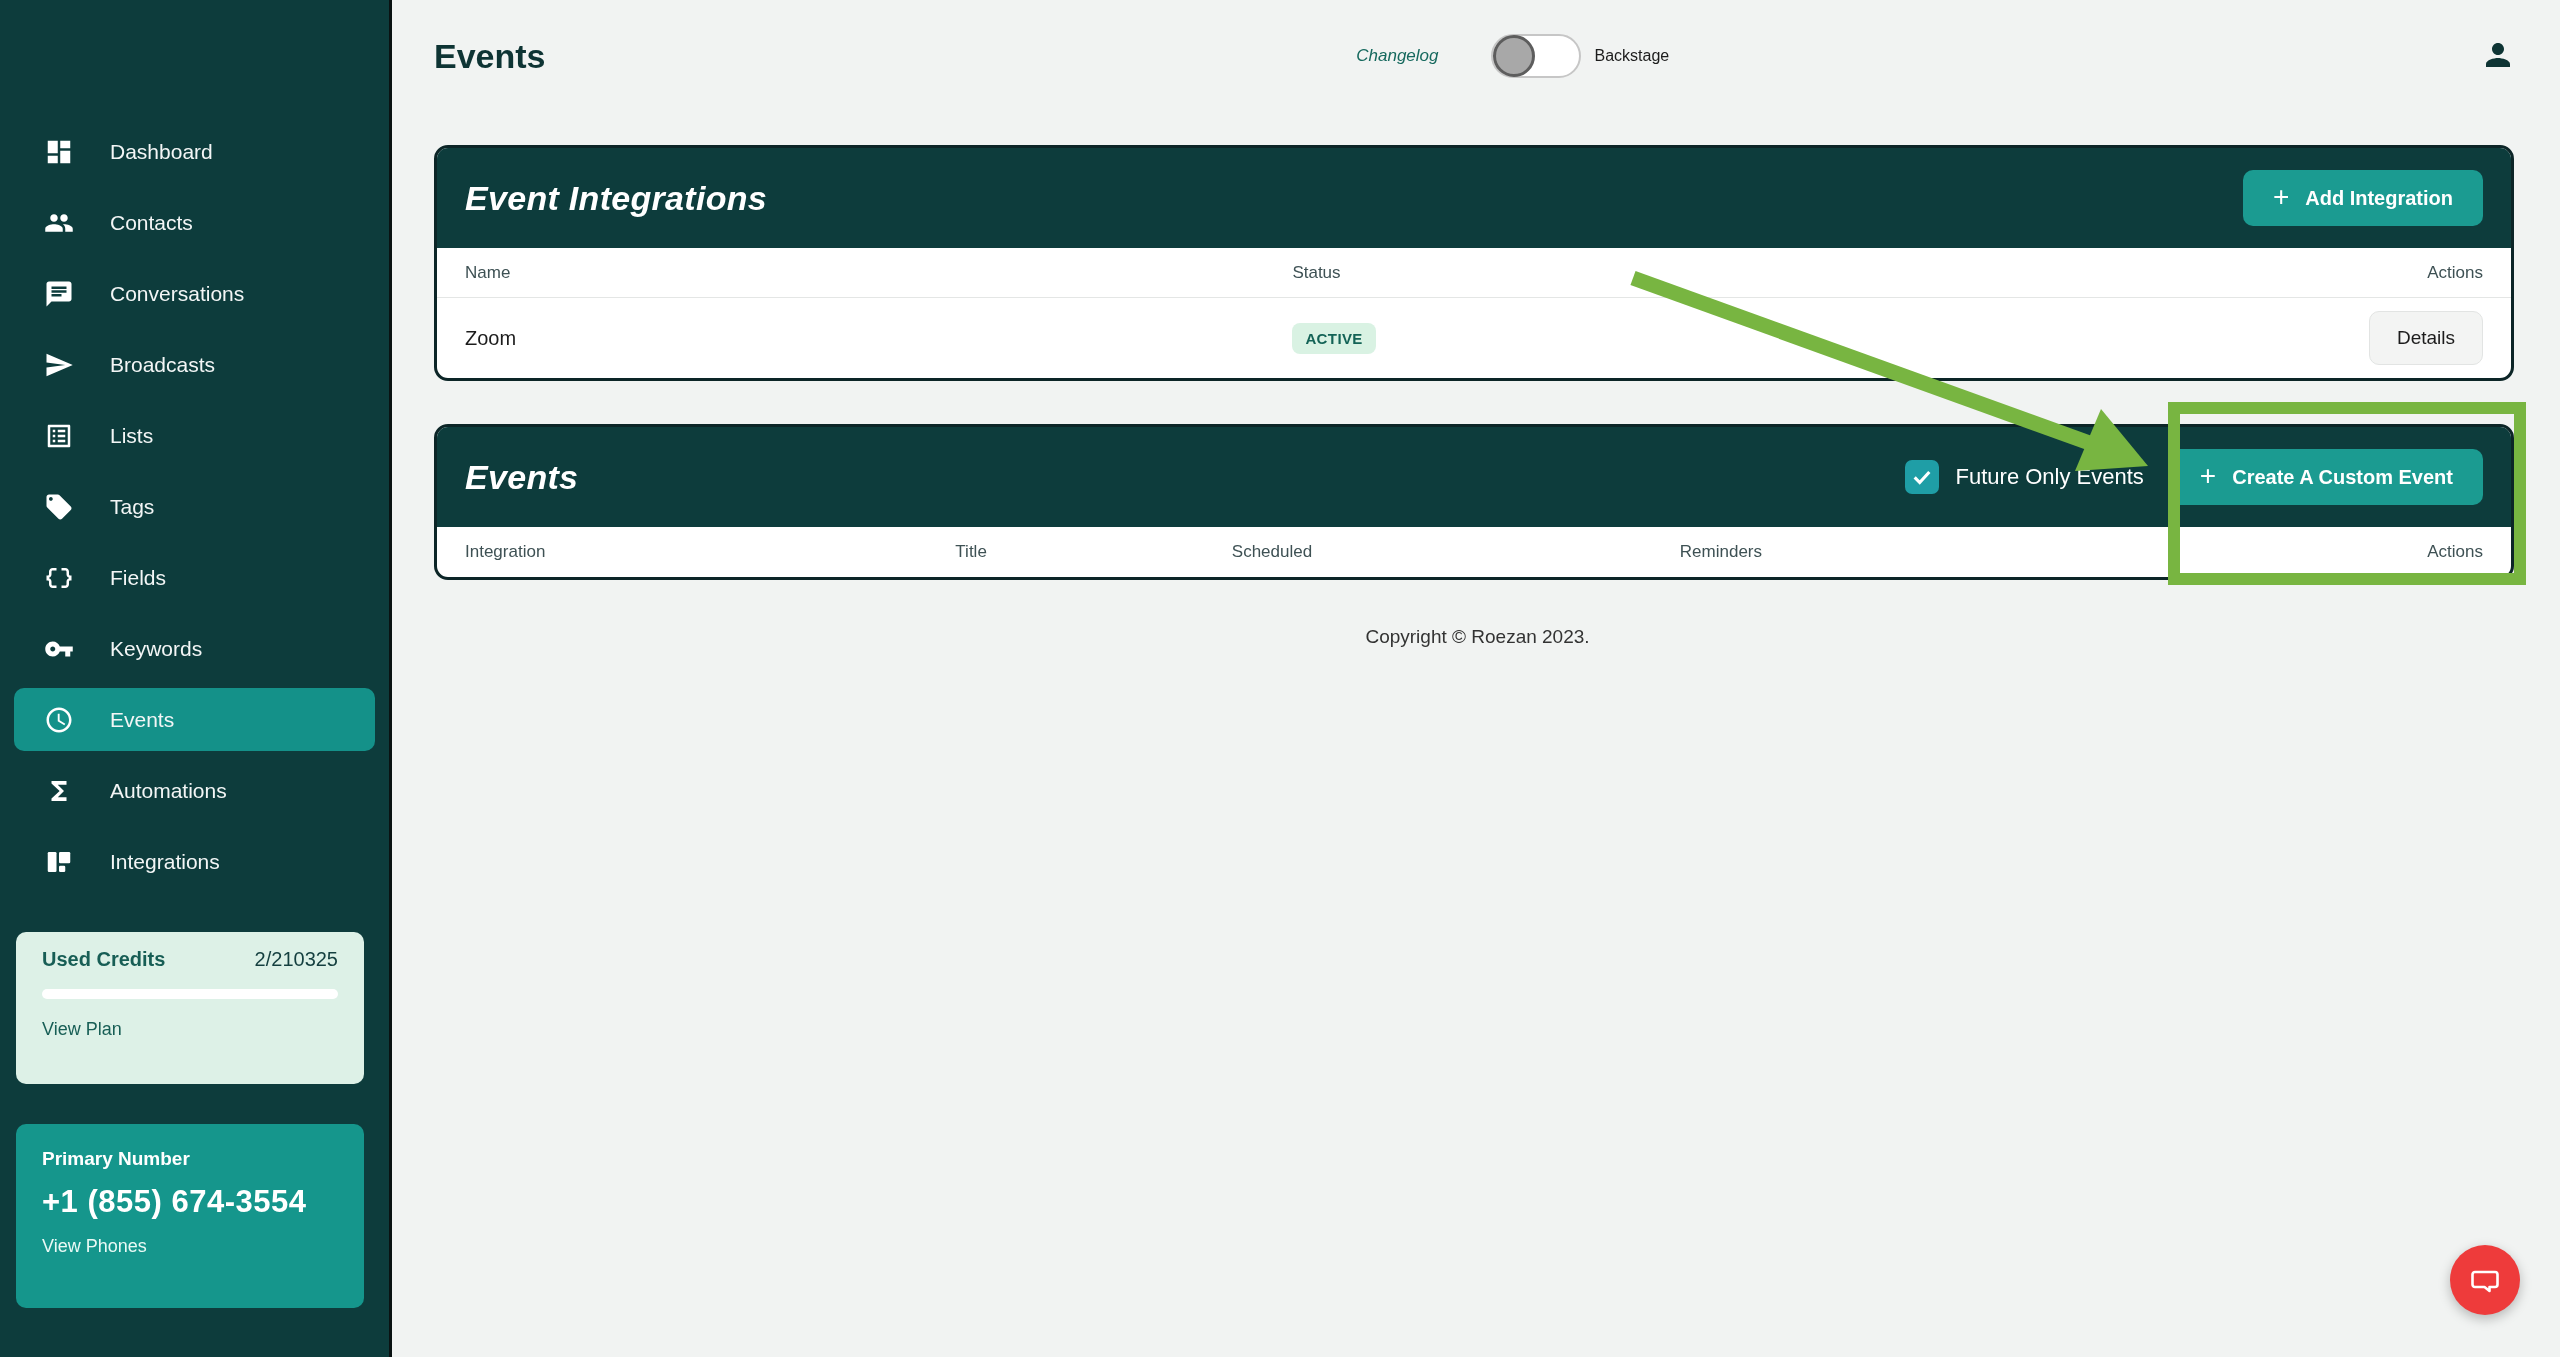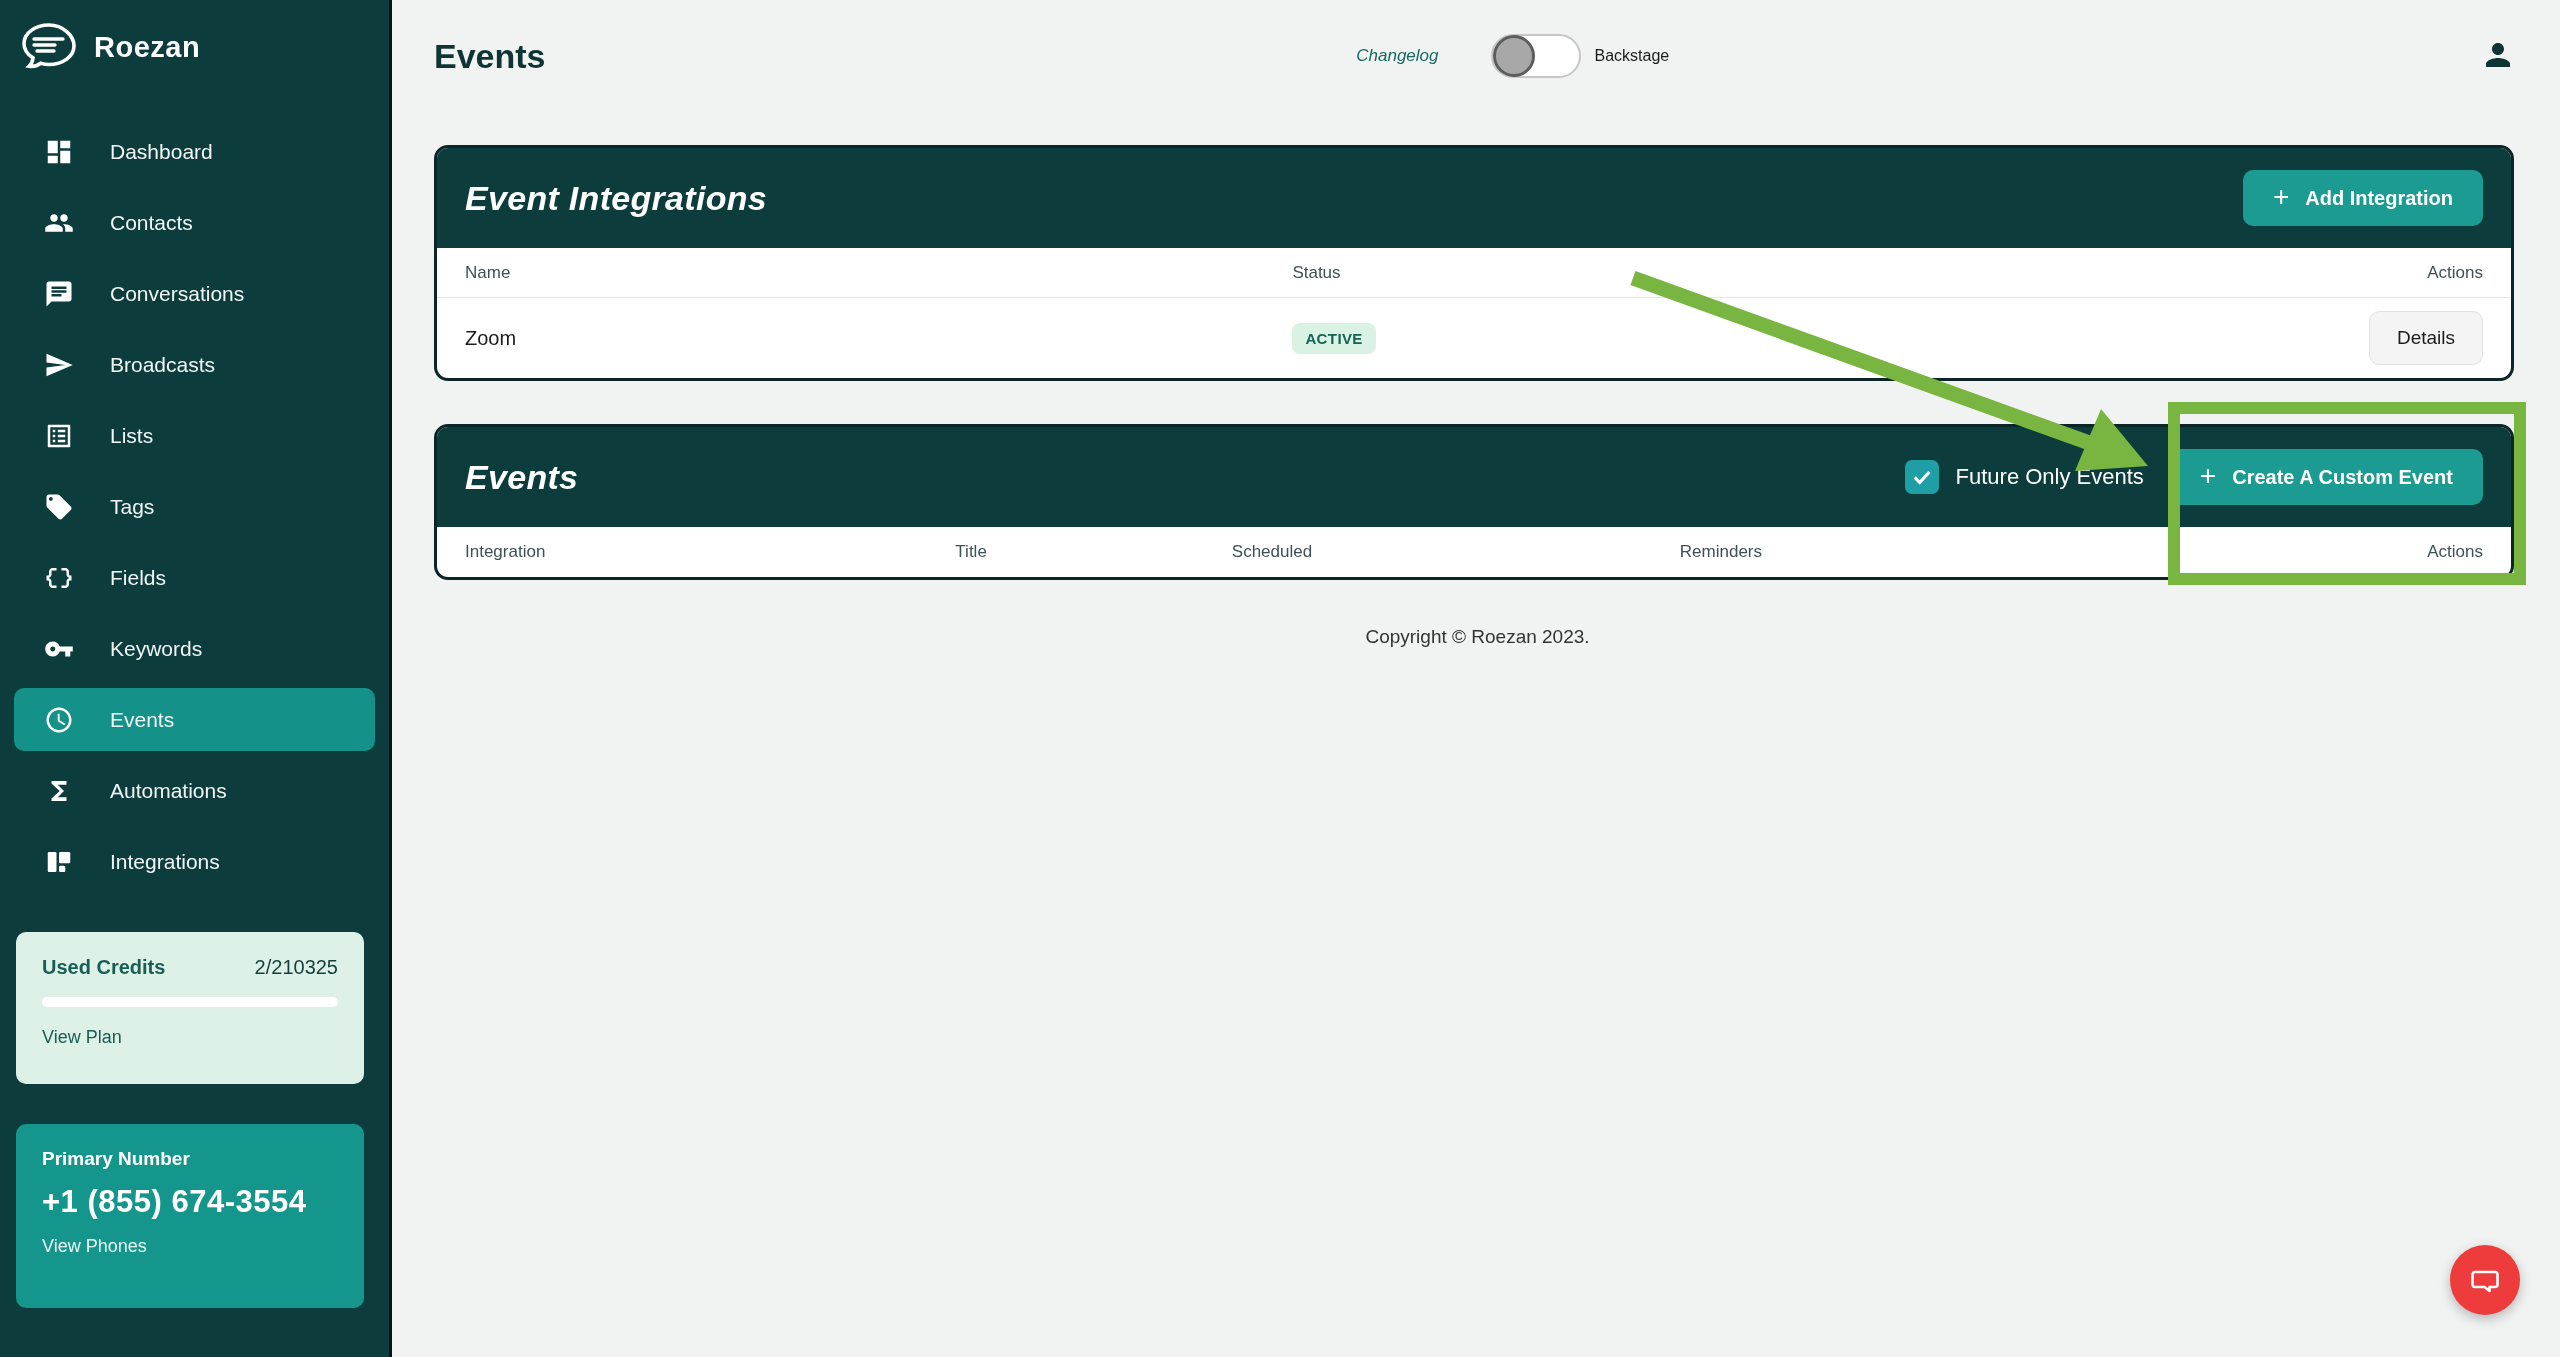--- a/index.html
+++ b/index.html
@@ -25,21 +25,21 @@
   }
   .nav-item .nav-icon { width:30px; height:30px; flex:0 0 30px; display:flex; align-items:center; justify-content:center; }
   .nav-item .nav-icon svg { width:30px; height:30px; fill:#ffffff; }
   .nav-label { font-size:21px; }
   .nav-item.active {
     margin:4px 14px; height:63px; padding-left:30px;
     background:#149189; border-radius:10px;
   }
   .credits-card {
     position:absolute; left:16px; top:932px; width:348px; height:152px;
-    background:#ddf1e7; border-radius:10px; padding:24px 26px;
+    background:#ddf1e7; border-radius:10px; padding:16px 26px;
   }
   .credits-row { display:flex; justify-content:space-between; align-items:center; }
   .credits-title { color:#175e55; font-size:20px; font-weight:600; }
   .credits-value { color:#143f3f; font-size:20px; }
   .credits-progress { margin:18px 0 20px 0; height:10px; background:#ffffff; border-radius:6px; }
   .view-link { color:#175e55; font-size:18px; cursor:pointer; text-decoration:none; display:inline-block; }
   .phone-card {
     position:absolute; left:16px; top:1124px; width:348px; height:184px;
     background:#15968c; border-radius:10px; padding:24px 26px; color:#ffffff;
   }
@@ -121,27 +121,20 @@
   }
   .annotation-arrow {
     position:absolute; left:0; top:0; width:2560px; height:1357px;
     z-index:41; pointer-events:none;
   }
 </style>
 </head>
 <body>
 
 <aside class="sidebar">
-  <div class="logo">
-    <svg width="58" height="50" viewBox="0 0 58 50">
-      <path d="M29 3C15 3 4 11.2 4 21.5c0 5.8 3.5 11 9 14.4-.3 3.2-1.5 6-3.9 8.3 4.3.6 8.4-.6 11.6-3 2.7.8 5.7 1.3 8.3 1.3 14 0 25-8.2 25-18.5S43 3 29 3z" fill="none" stroke="#ffffff" stroke-width="3.6"></path>
-      <path d="M14 17h29M14 23h21M17 29h17" stroke="#ffffff" stroke-width="3.4" stroke-linecap="round"></path>
-    </svg>
-    <span class="logo-text">Roezan</span>
-  </div>
 
   <nav class="nav">
     <div class="nav-item">
       <span class="nav-icon">
           <svg viewBox="0 0 24 24">
             <path d="M3 13h8V3H3v10zm0 8h8v-6H3v6zm10 0h8V11h-8v10zm0-18v6h8V3h-8z"></path>
           </svg>
         </span>
       <span class="nav-label">Dashboard</span>
     </div>

